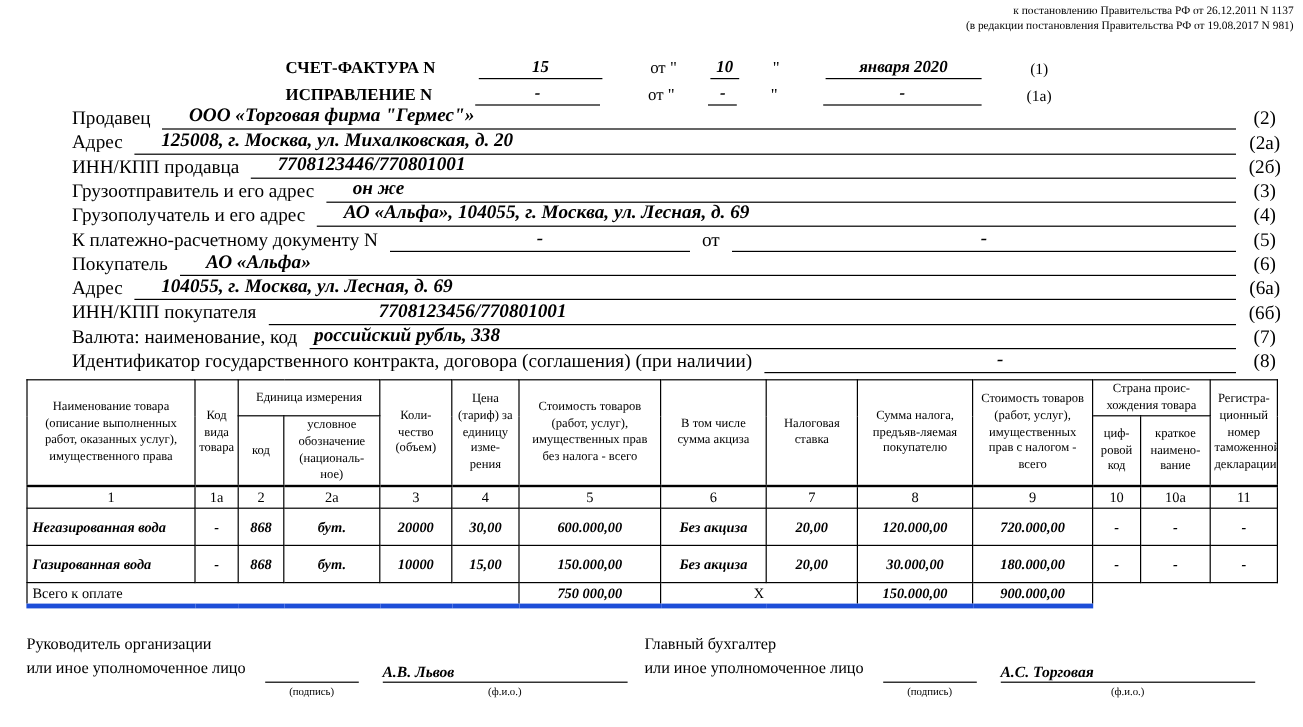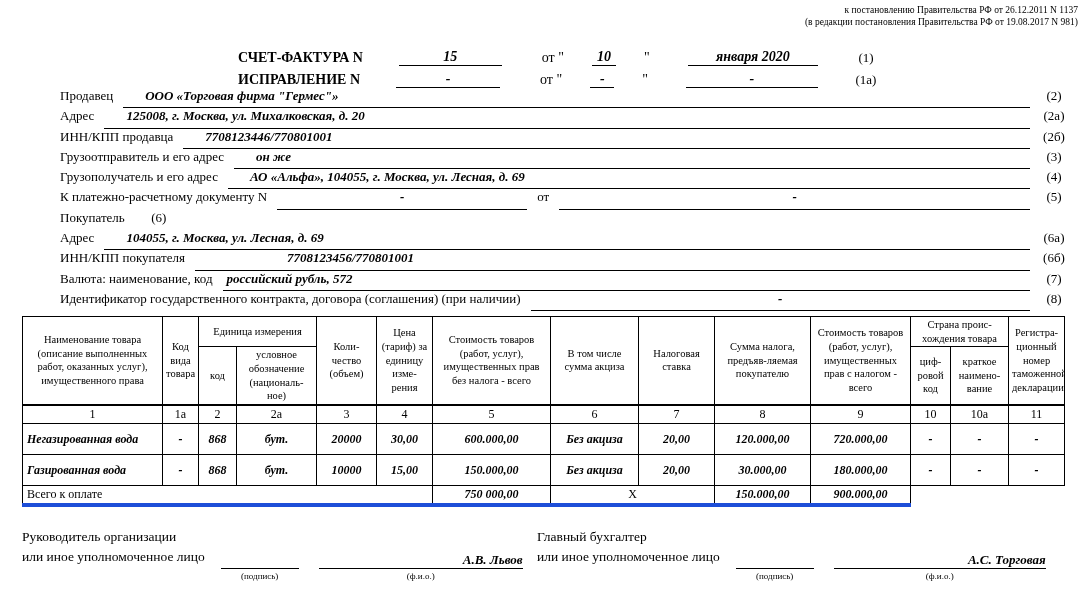--- a/index.html
+++ b/index.html
@@ -21,21 +21,21 @@
   .tu { border-bottom:1px solid #000; text-align:center; font-style:italic; line-height:1.15; }
   .tu.tnum { width:172px; margin-left:12px; }
   .tot { margin-left:16px; font-weight:normal; font-style:normal; white-space:pre; }
   .tq { font-weight:normal; font-style:normal; margin-right:6px; }
   .tu.tday { width:40px; margin:0 4px; }
   .tu.tdate { width:218px; margin-left:8px; }
   .tref { margin-left:12px; font-weight:normal; width:40px; text-align:center; font-size:13px; }
 
   
   .fields { position:absolute; top:88px; left:60px; right:8px; }
-  .frow { display:flex; height:20.3px; font-size:13px; }
+  .frow { display:flex; align-items:flex-end; height:20.3px; font-size:16px; }
   .flabel { white-space:nowrap; padding-right:10px; line-height:1.2; }
   .fval {
     flex:1; border-bottom:1px solid #000;
     font-weight:bold; font-style:italic;
     padding-left:22px; white-space:nowrap; line-height:1.25;
   }
   .fval.center { text-align:center; padding-left:0; }
   .fval.pwide { padding-left:92px; }
   .fval.half1 { flex:0 0 250px; text-align:center; padding-left:0; }
   .fot { padding:0 10px; font-weight:normal; font-style:normal; }
@@ -63,21 +63,21 @@
   .totrow td.noborder { border:none; }
 
   
   .sigs { position:absolute; top:527px; left:22px; right:8px; display:flex; }
   .sigblock { display:flex; align-items:flex-end; }
   .sigblock.left { width:513px; }
   .sigblock.right { margin-left:0; flex:1; }
   .sig-labels { font-size:13.5px; line-height:1.5; white-space:nowrap; padding-bottom:15px; }
   .sline { display:flex; flex-direction:column; align-items:center; }
   .sline .line {
-    border-bottom:1px solid #000; width:100%; text-align:right;
+    border-bottom:1px solid #000; width:100%; text-align:left;
     font-weight:bold; font-style:italic; font-size:13px; height:18px; line-height:18px;
   }
   .sline .cap { font-size:9px; line-height:14px; }
   .sline.ssign { width:78px; margin-left:16px; }
   .sline.sname { width:204px; margin-left:20px; }
   .sigblock.right .sig-labels { margin-left:2px; }
   .sigblock.right .sline.sname { width:212px; }
 </style>
 </head>
 <body>
@@ -138,35 +138,36 @@
     </div>
     <div class="frow">
       <span class="flabel">К платежно-расчетному документу N</span>
       <span class="fval half1">-</span>
       <span class="fot">от</span>
       <span class="fval center">-</span>
       <span class="fref">(5)</span>
     </div>
     <div class="frow">
       <span class="flabel">Покупатель</span>
+      <span class="fval">АО «Альфа»</span>
       <span class="fref">(6)</span>
     </div>
     <div class="frow">
       <span class="flabel">Адрес</span>
       <span class="fval">104055, г. Москва, ул. Лесная, д. 69</span>
       <span class="fref">(6а)</span>
     </div>
     <div class="frow">
       <span class="flabel">ИНН/КПП покупателя</span>
       <span class="fval pwide">7708123456/770801001</span>
       <span class="fref">(6б)</span>
     </div>
     <div class="frow">
       <span class="flabel">Валюта: наименование, код</span>
-      <span class="fval" style="padding-left:4px;">российский рубль, 572</span>
+      <span class="fval" style="padding-left:4px;">российский рубль, 338</span>
       <span class="fref">(7)</span>
     </div>
     <div class="frow">
       <span class="flabel">Идентификатор государственного контракта, договора (соглашения) (при наличии)</span>
       <span class="fval center">-</span>
       <span class="fref">(8)</span>
     </div>
   </div>
 
   <table class="inv-table">

